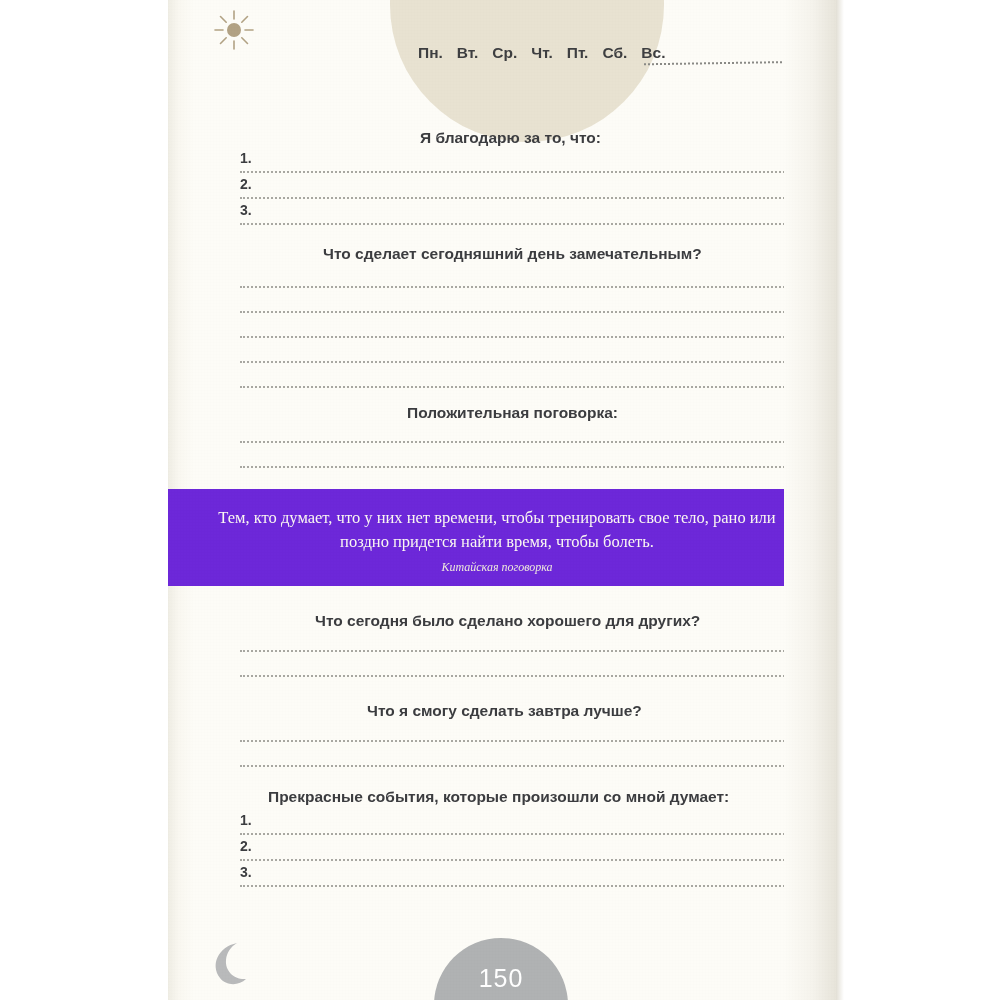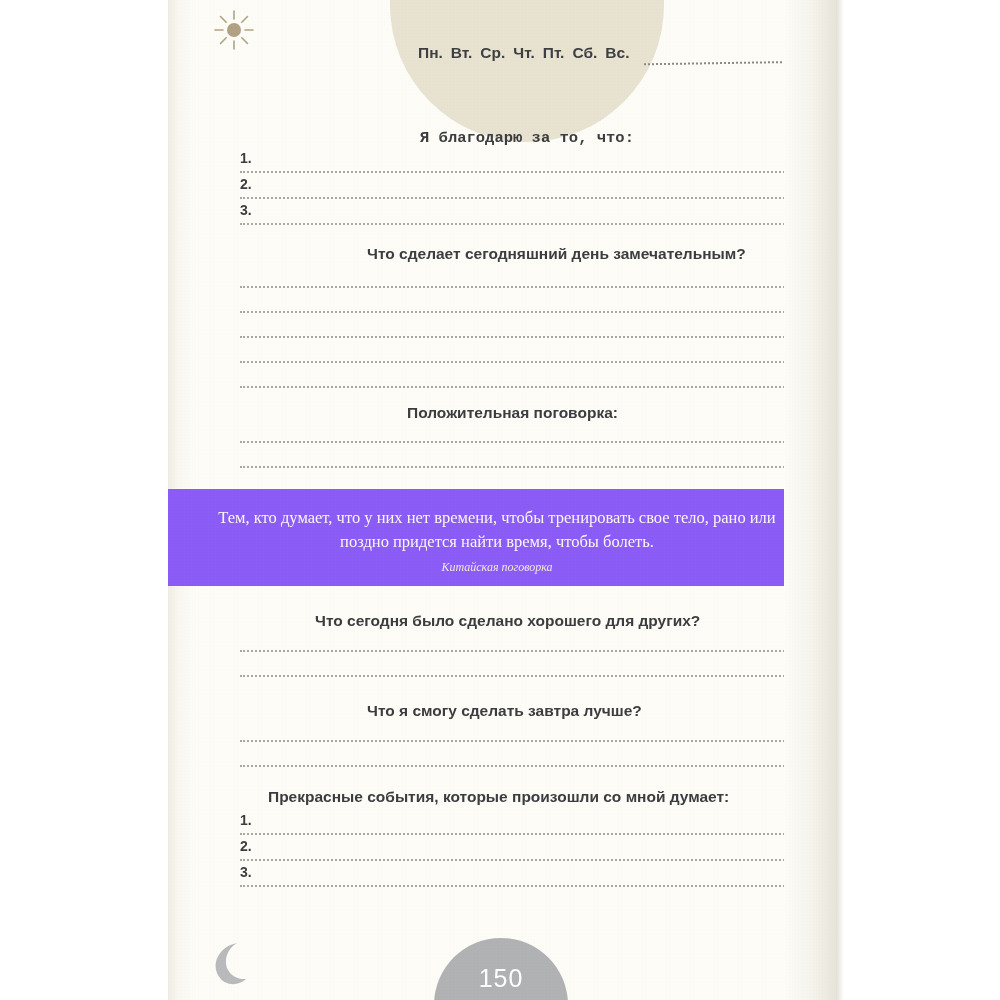--- a/index.html
+++ b/index.html
@@ -101,21 +101,21 @@
     padding-top: 28px;
     box-sizing: border-box;
   }
 
   
   #weekday-row {
     position: absolute;
     left: 250px;
     top: 44px;
     display: flex;
-    gap: 8px;
+    gap: 14px;
     font-size: 15.5px;
     font-weight: bold;
     color: #3e3f41;
   }
   #date-dotline {
     position: absolute;
     left: 476px;
     top: 62px;
     width: 166px;
     height: 0;
@@ -145,21 +145,21 @@
     color: #3c3d40;
   }
 
   
   #quote-band {
     position: absolute;
     left: 0px;
     top: 489px;
     width: 658px;
     height: 97px;
-    background: #8b5cf6;
+    background: #6d28d9;
     overflow: hidden;
   }
   #quote-band .qtext {
     font-family: "Liberation Serif", serif;
     color: #fbf8f2;
     font-size: 16.5px;
     line-height: 1.45;
     text-align: center;
     padding: 17px 36px 0 36px;
   }
@@ -212,29 +212,29 @@
       <span>Пн.</span>
       <span>Вт.</span>
       <span>Ср.</span>
       <span>Чт.</span>
       <span>Пт.</span>
       <span>Сб.</span>
       <span>Вс.</span>
     </div>
     <div id="date-dotline"></div>
 
-    <div class="heading" style="left:252px; top:129px;font-family:Liberation Mono, monospace;">Я благодарю за то, что:</div>
+    <div class="heading" style="left:252px; top:129px;">Я благодарю за то, что:</div>
     <div class="linenum" style="left:72px; top:150px;">1.</div>
     <div class="dotline" style="left:72px; top:171px; width:568px;"></div>
     <div class="linenum" style="left:72px; top:176px;">2.</div>
     <div class="dotline" style="left:72px; top:197px; width:568px;"></div>
     <div class="linenum" style="left:72px; top:202px;">3.</div>
     <div class="dotline" style="left:72px; top:223px; width:568px;"></div>
 
-    <div class="heading" style="left:155px; top:245px;margin-left:44px;">Что сделает сегодняшний день замечательным?</div>
+    <div class="heading" style="left:155px; top:245px;">Что сделает сегодняшний день замечательным?</div>
     <div class="dotline" style="left:72px; top:286px; width:568px;"></div>
     <div class="dotline" style="left:72px; top:311px; width:568px;"></div>
     <div class="dotline" style="left:72px; top:336px; width:568px;"></div>
     <div class="dotline" style="left:72px; top:361px; width:568px;"></div>
     <div class="dotline" style="left:72px; top:386px; width:568px;"></div>
 
     <div class="heading" style="left:239px; top:404px;">Положительная поговорка:</div>
     <div class="dotline" style="left:72px; top:441px; width:568px;"></div>
     <div class="dotline" style="left:72px; top:466px; width:568px;"></div>
 

